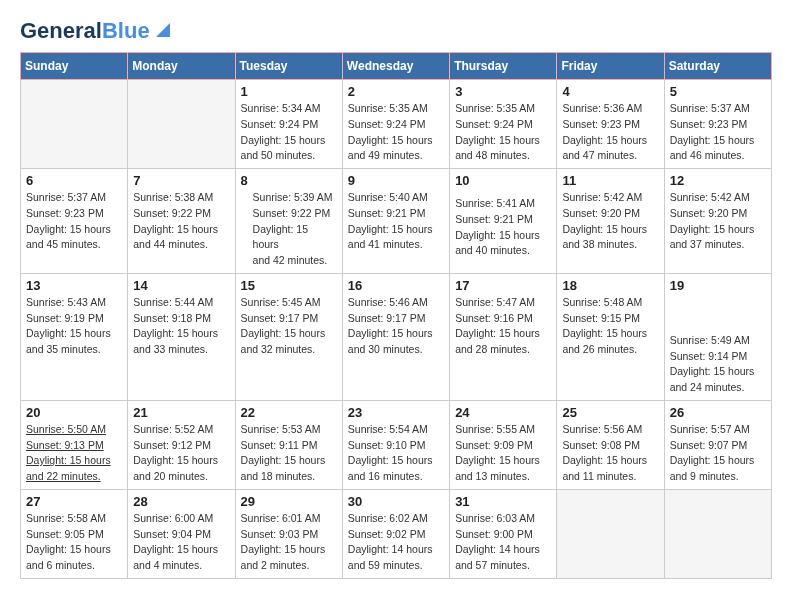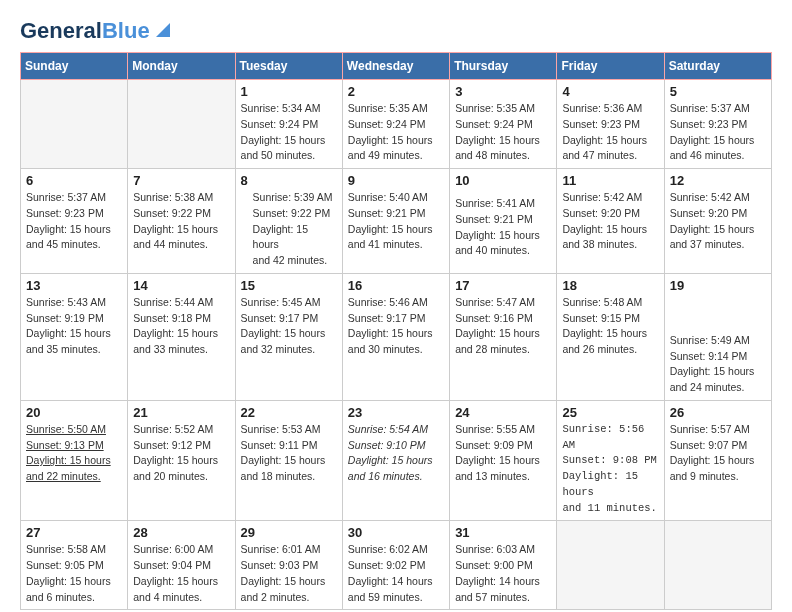--- a/index.html
+++ b/index.html
@@ -275,35 +275,35 @@
         </td>
         <td>
           <span class="day-num">22</span>
           <div class="day-info" style="white-space: pre-line;">Sunrise: 5:53 AM
 Sunset: 9:11 PM
 Daylight: 15 hours
 and 18 minutes.</div>
         </td>
         <td>
           <span class="day-num">23</span>
-          <div class="day-info" style="white-space: pre-line; font-style: italic;">Sunrise: 5:54 AM
+          <div class="day-info" style="white-space: pre-line;">Sunrise: 5:54 AM
 Sunset: 9:10 PM
 Daylight: 15 hours
 and 16 minutes.</div>
         </td>
         <td>
           <span class="day-num">24</span>
           <div class="day-info" style="white-space: pre-line;">Sunrise: 5:55 AM
 Sunset: 9:09 PM
 Daylight: 15 hours
 and 13 minutes.</div>
         </td>
         <td>
           <span class="day-num">25</span>
-          <div class="day-info" style="white-space: pre-line; font-family: Liberation Mono, monospace;">Sunrise: 5:56 AM
+          <div class="day-info" style="white-space: pre-line;">Sunrise: 5:56 AM
 Sunset: 9:08 PM
 Daylight: 15 hours
 and 11 minutes.</div>
         </td>
         <td>
           <span class="day-num">26</span>
           <div class="day-info" style="white-space: pre-line;">Sunrise: 5:57 AM
 Sunset: 9:07 PM
 Daylight: 15 hours
 and 9 minutes.</div>

